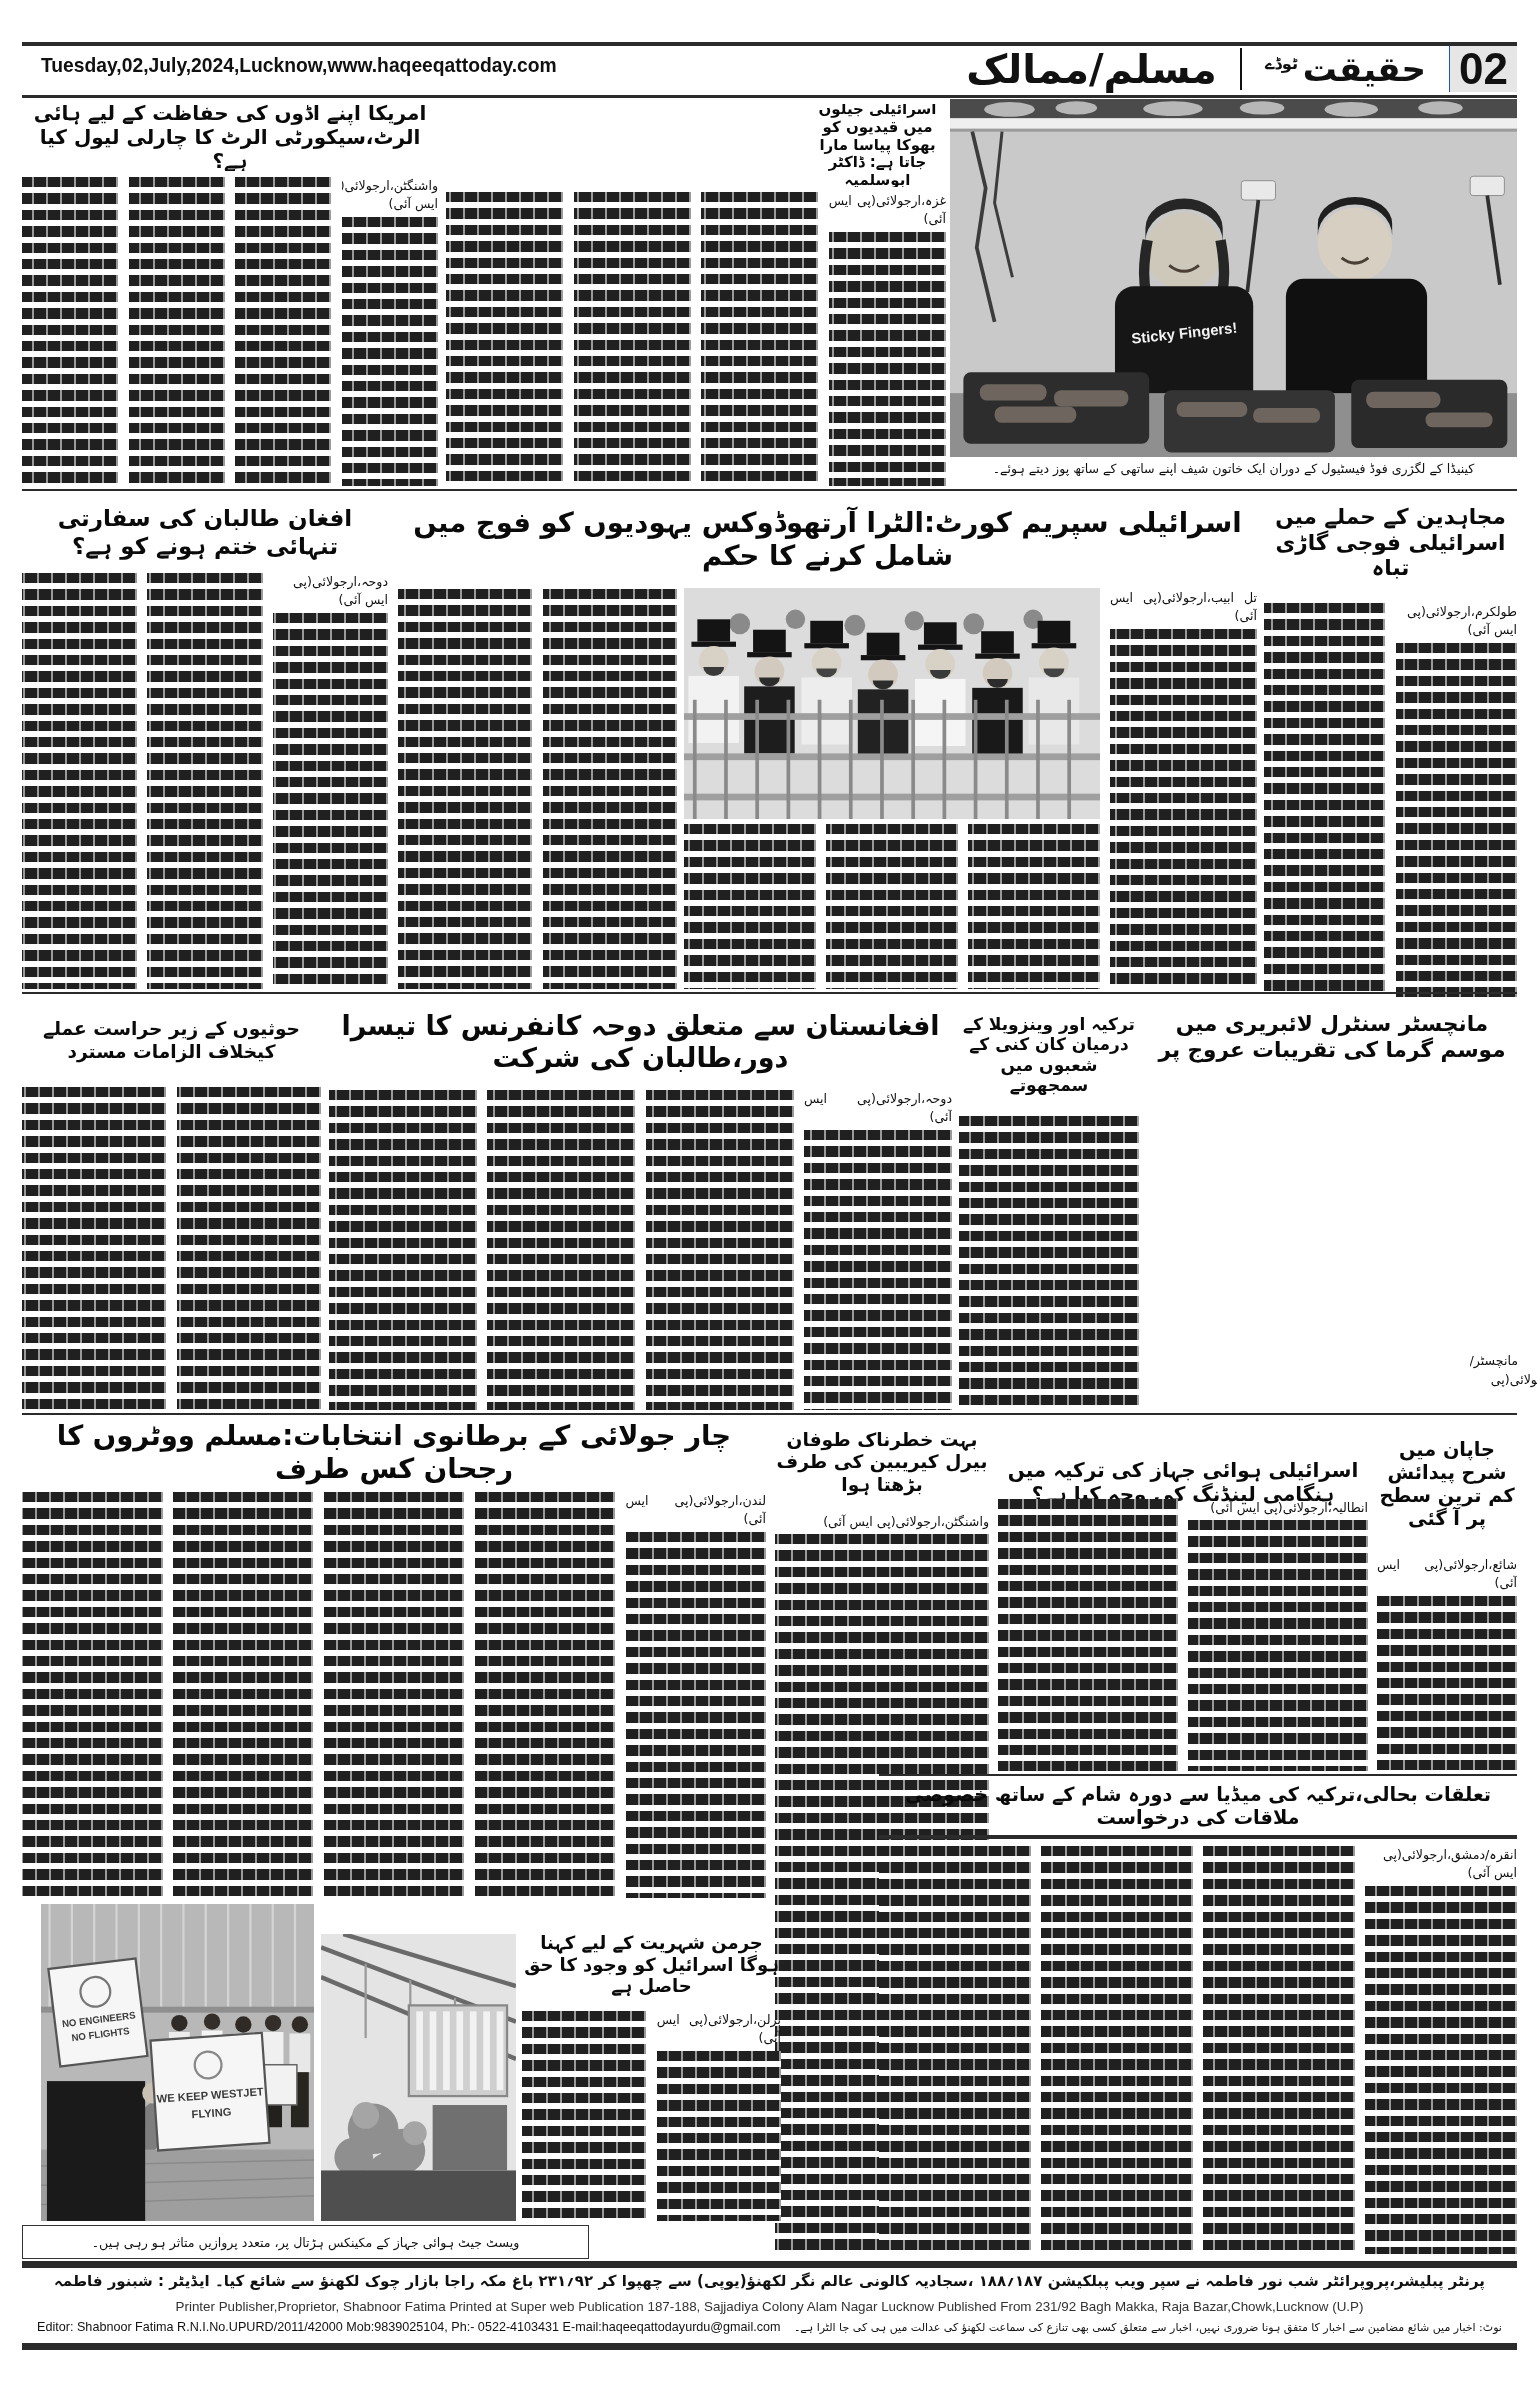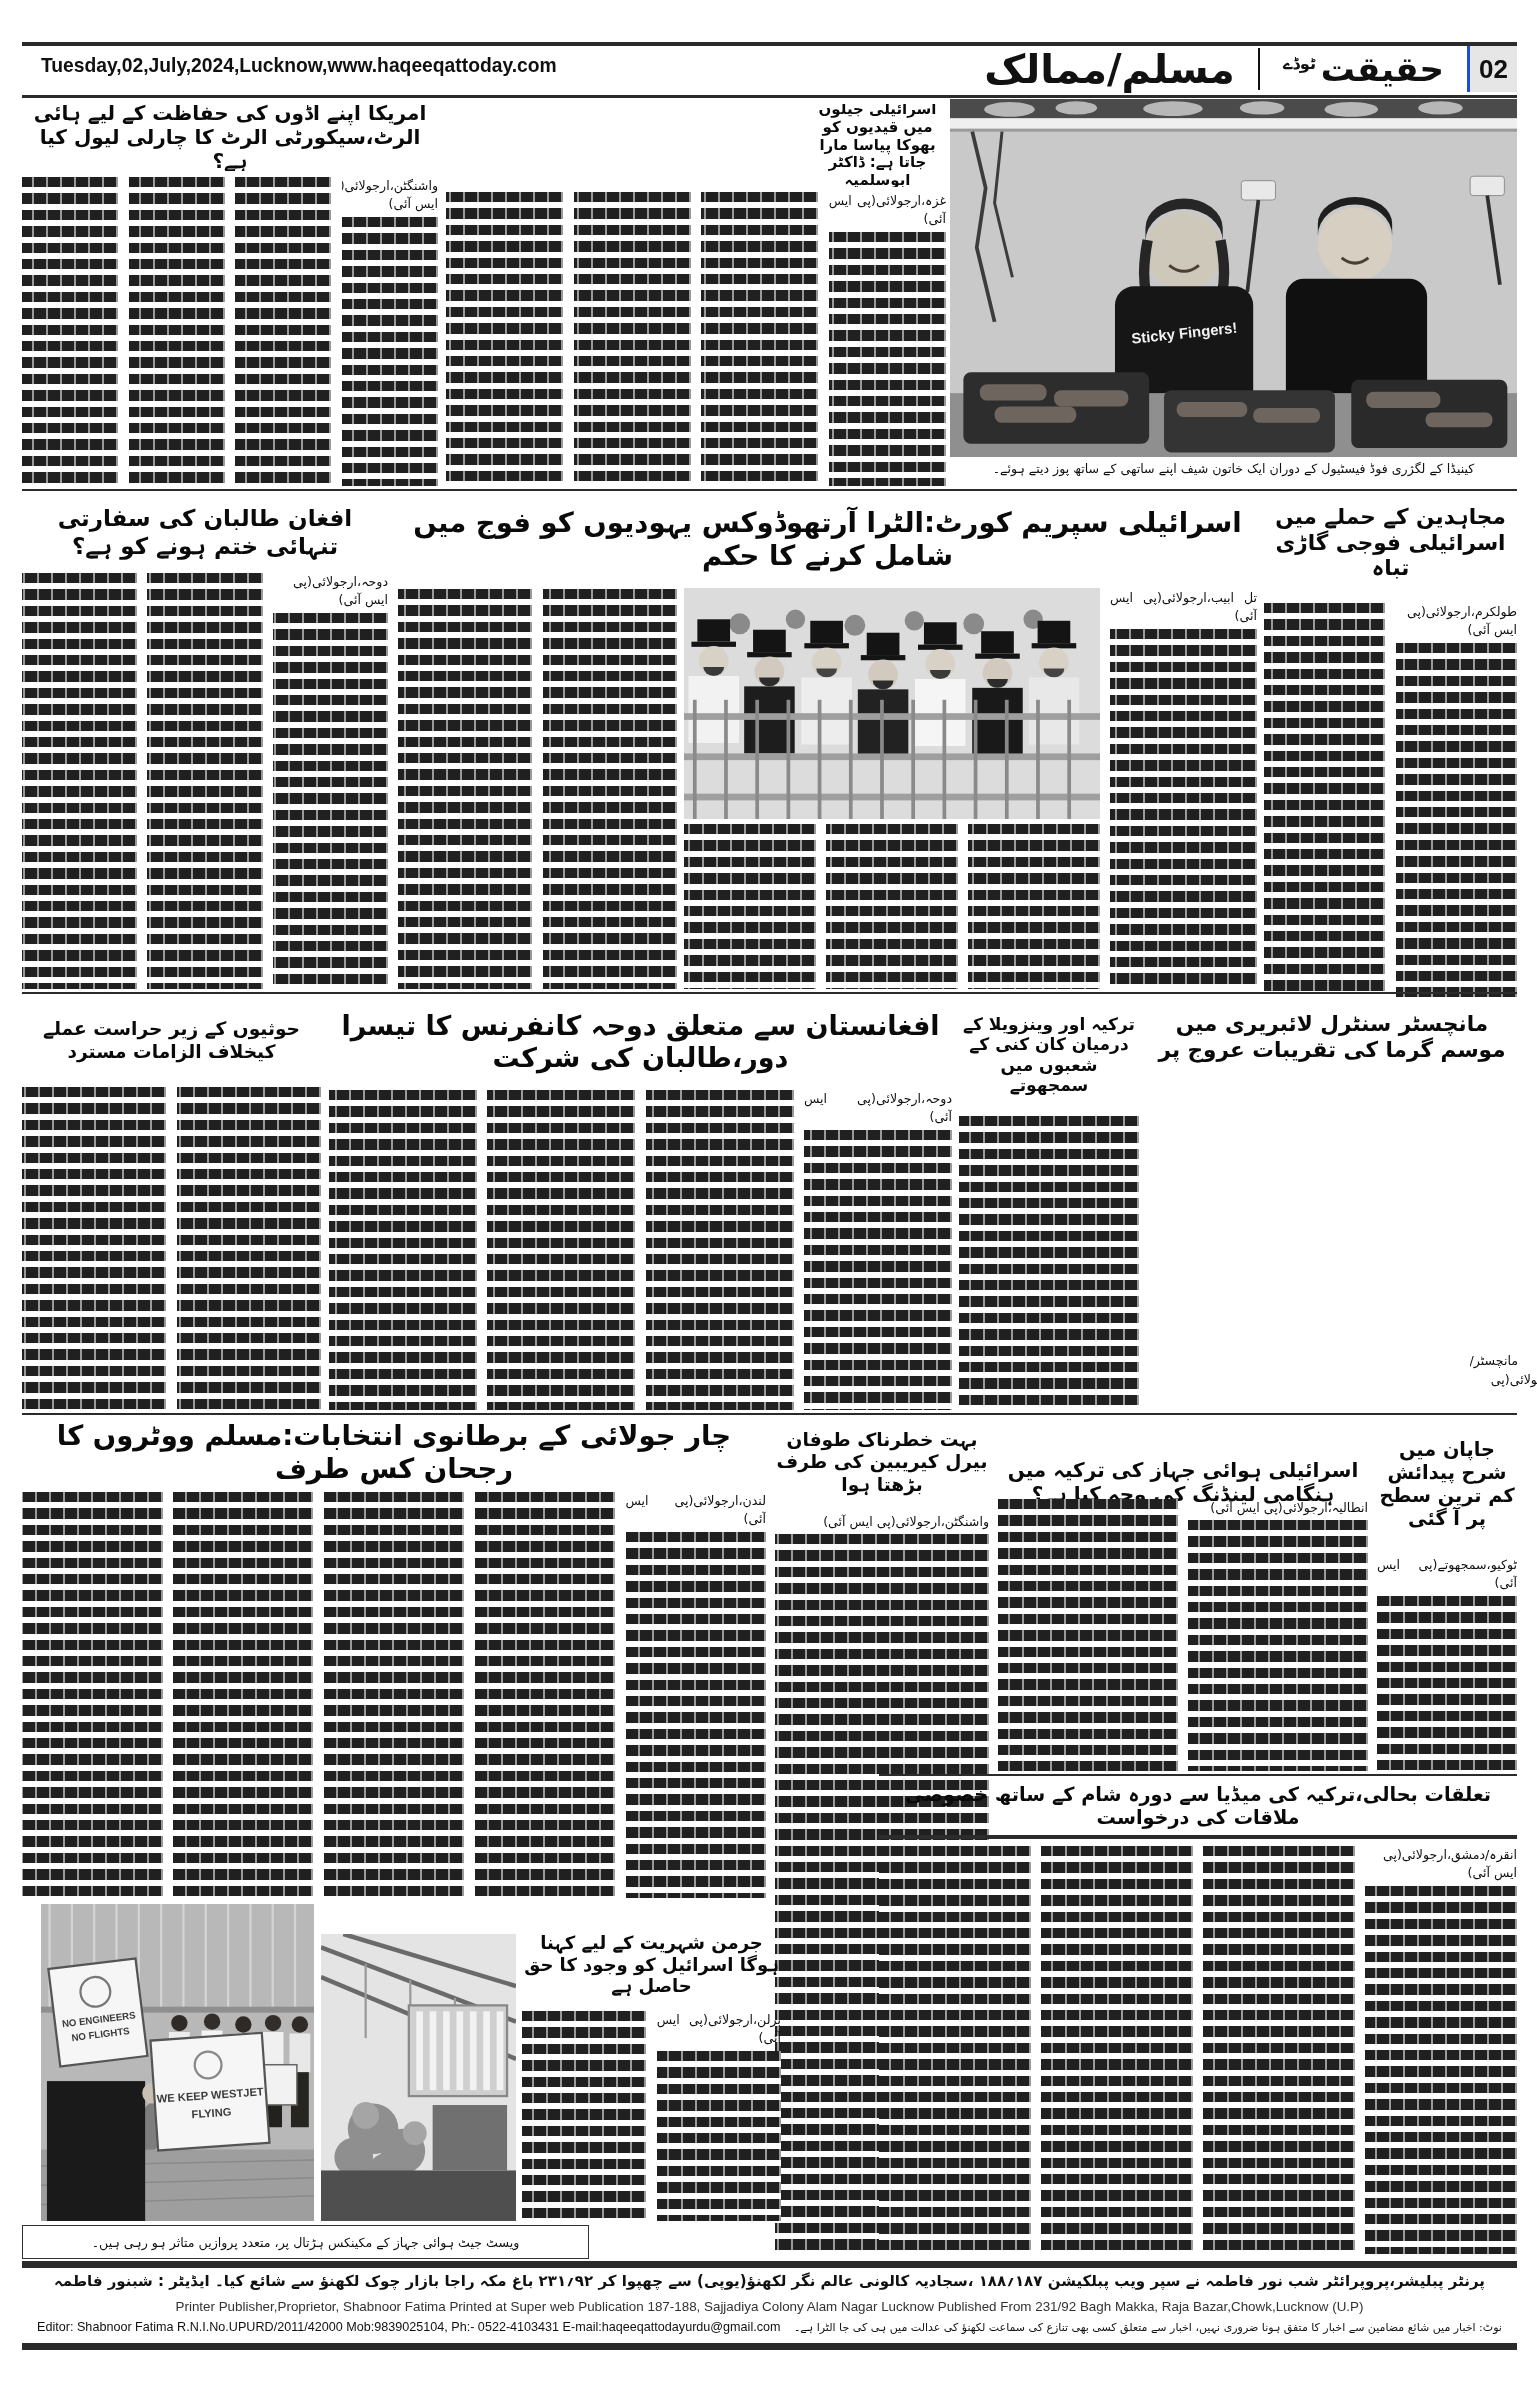--- a/index.html
+++ b/index.html
@@ -15,21 +15,21 @@
   .greek{flex:1;
      background-image:
        repeating-linear-gradient(to left, rgba(255,255,255,.55) 0 2.2px, rgba(255,255,255,0) 2.2px 14px),
        repeating-linear-gradient(to bottom, #202020 0 10.4px, #ffffff 10.4px 16.4px);}
   .caption{position:absolute;direction:rtl;text-align:center;font-size:12.6px;line-height:1.3;color:#111;overflow:hidden;}
   .eng{font-family:"Liberation Sans",sans-serif;}
   .photo{position:absolute;overflow:hidden;background:#cfcfcf;}
   .photo svg{display:block;width:100%;height:100%;}
   #hdr-right{position:absolute;display:flex;align-items:center;gap:23px;direction:ltr;}
   #masthead{display:flex;align-items:flex-start;gap:4.5px;direction:rtl;}
-  #pagenum{background:#e6e6e6;border-left:3px solid #1d4ed8;padding:0 9px;font-size:26px;font-weight:bold;line-height:46px;}
+  #pagenum{background:#e6e6e6;border-left:1px solid #1d4ed8;padding:0 9px;font-size:44px;font-weight:bold;line-height:46px;}
   .capbox{position:absolute;border:1.5px solid #333;display:flex;align-items:center;justify-content:center;
           direction:rtl;font-size:12.6px;text-align:center;padding:3px 15px;box-sizing:border-box;}
   .fline{position:absolute;width:1495px;left:22px;text-align:center;overflow:hidden;white-space:nowrap;}
 </style>
 </head>
 <body>
 
 <div id="paper">
 
   <div class="rule" style="left:22px;top:42px;width:1495px;height:3.7px;"></div>
@@ -354,21 +354,21 @@
         <div class="greek"></div>
       </div>
       <div class="col">
         <div class="greek"></div>
       </div>
     </div>
 
   <div class="hl" style="left:1377px;top:1417px;width:140px;height:134px;font-size:19.3px;">جاپان میں شرح پیدائش کم ترین سطح پر آ گئی</div>
   <div class="cols" style="left:1377px;top:1556px;width:140px;height:216px;">
       <div class="col">
-        <span class="dateline">ٹوکیو،سمجھوتے(پی ایس آئی)</span>
+        <span class="dateline">شائع،ارجولائی(پی ایس آئی)</span>
         <div class="greek"></div>
       </div>
     </div>
 
   <div class="rule" style="left:879px;top:1774px;width:638px;height:1.5px;"></div>
   <div class="hl" style="left:879px;top:1780px;width:638px;height:52px;font-size:19.3px;">تعلقات بحالی،ترکیہ کی میڈیا سے دورہ شام کے ساتھ خصوصی ملاقات کی درخواست</div>
   <div class="rule" style="left:879px;top:1835px;width:638px;height:3.7px;"></div>
   <div class="cols" style="left:879px;top:1846px;width:638px;height:408px;">
       <div class="col">
         <span class="dateline">انقرہ/دمشق،ارجولائی(پی ایس آئی)</span>

